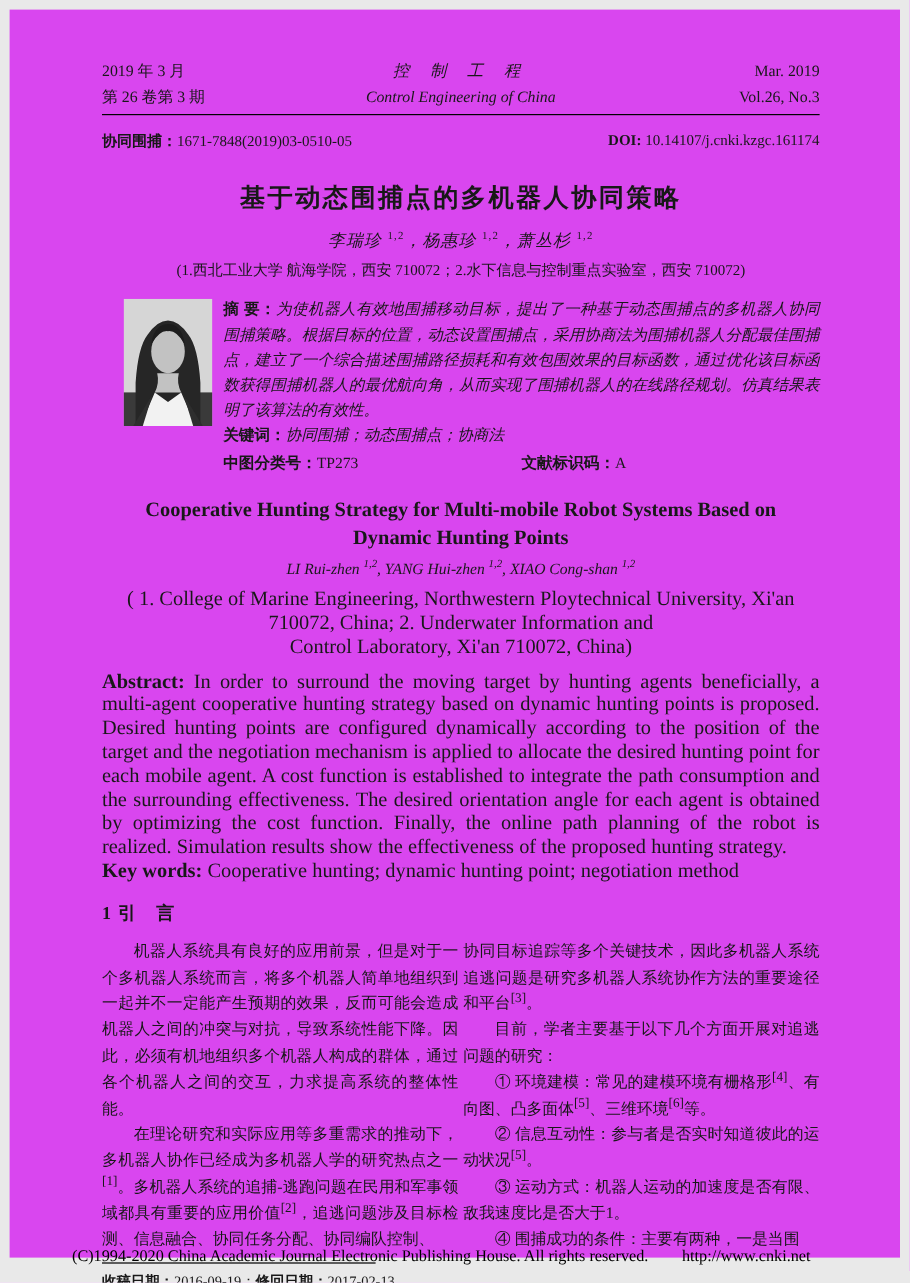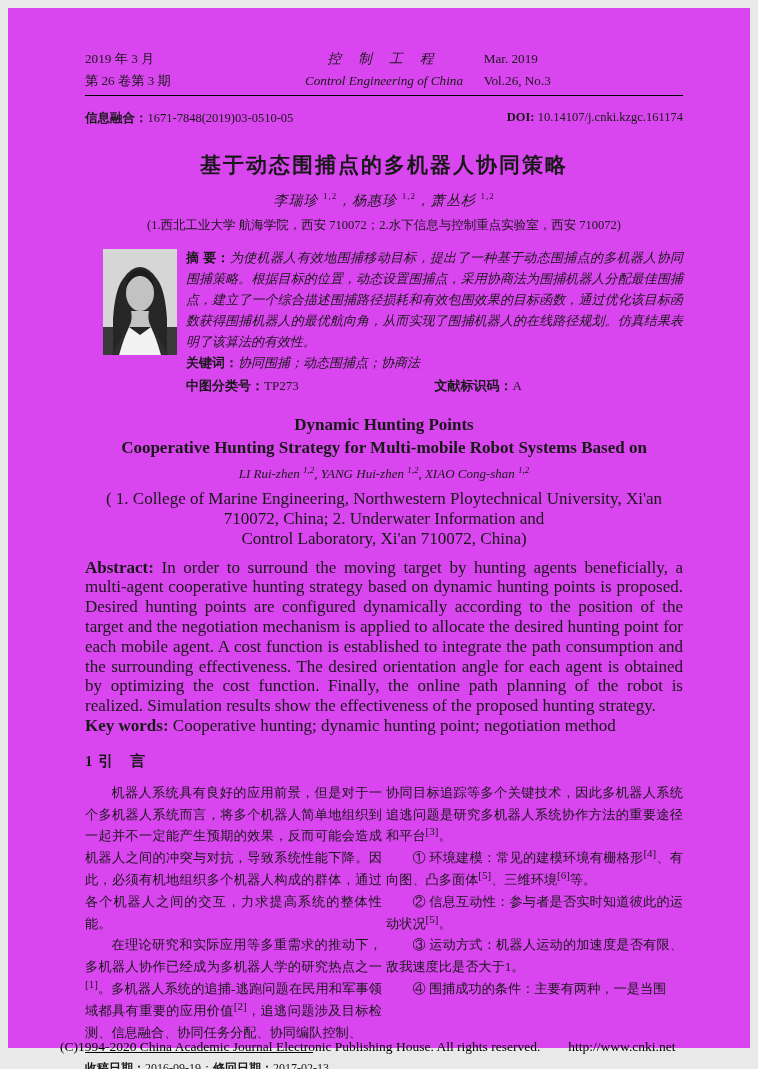--- a/index.html
+++ b/index.html
@@ -7,21 +7,21 @@
   .canvas{position:relative;width:758px;height:1069px;background:#e9e9e9;
           font-family:"Liberation Serif","DejaVu Serif",serif;color:#181818;}
   .page{position:absolute;left:8px;top:8px;width:742px;height:1040px;background:#d946ef;}
   .content{padding:40px 67px 0 77px;}
 
   
   .jheader{display:flex;justify-content:space-between;align-items:flex-end;
            font-size:12.5px;line-height:20px;padding-bottom:3px;border-bottom:1.6px solid #000;}
   .jheader .col{white-space:nowrap;}
   .jheader .c-center{text-align:center;font-style:italic;}
-  .jheader .c-right{}
+  .jheader .c-right{text-align:right;}
   .jtitle-cn{letter-spacing:7px;font-size:13.5px;}
 
   .metarow{display:flex;justify-content:space-between;margin-top:14px;font-size:12.5px;}
   .lbl{font-family:"Liberation Sans","DejaVu Sans",sans-serif;font-weight:bold;}
   .blbl{font-weight:bold;}
 
   .cn-title{margin-top:24px;text-align:center;font-size:21px;font-weight:bold;letter-spacing:2px;}
   .cn-authors{margin-top:13px;text-align:center;font-size:14px;font-style:italic;letter-spacing:1px;}
   .cn-authors sup{font-size:9px;font-style:normal;}
   .cn-affil{margin-top:7px;text-align:center;font-size:12.5px;}
@@ -76,21 +76,21 @@
           <div>Control Engineering of China</div>
         </div>
         <div class="col c-right">
           <div>Mar. 2019</div>
           <div>Vol.26, No.3</div>
         </div>
       </div>
 
       <div class="metarow">
         <div>
-          <span class="lbl">信息融合：</span><span>1671-7848(2019)03-0510-05</span>
+          <span class="lbl">协同围捕：</span><span>1671-7848(2019)03-0510-05</span>
         </div>
         <div>
           <span class="blbl">DOI:</span>
           <span>10.14107/j.cnki.kzgc.161174</span>
         </div>
       </div>
 
       <div class="cn-title">基于动态围捕点的多机器人协同策略</div>
       <div class="cn-authors">
         <span><span>李瑞珍</span> <sup>1,2</sup></span><span>，</span><span><span>杨惠珍</span> <sup>1,2</sup></span><span>，</span><span><span>萧丛杉</span> <sup>1,2</sup></span>
@@ -113,22 +113,22 @@
           <p><span class="label">摘  要：</span><span>为使机器人有效地围捕移动目标，提出了一种基于动态围捕点的多机器人协同围捕策略。根据目标的位置，动态设置围捕点，采用协商法为围捕机器人分配最佳围捕点，建立了一个综合描述围捕路径损耗和有效包围效果的目标函数，通过优化该目标函数获得围捕机器人的最优航向角，从而实现了围捕机器人的在线路径规划。仿真结果表明了该算法的有效性。</span></p>
           <p><span class="label">关键词：</span><span>协同围捕；动态围捕点；协商法</span></p>
           <div class="clcrow">
             <div class="pair"><span class="label">中图分类号：</span><span class="val">TP273</span></div>
             <div class="pair"><span class="label">文献标识码：</span><span class="val">A</span></div>
           </div>
         </div>
       </div>
 
       <div class="en-title">
+        <div>Cooperative Hunting Strategy for Multi-mobile Robot Systems Based on</div>
         <div>Dynamic Hunting Points</div>
-        <div>Cooperative Hunting Strategy for Multi-mobile Robot Systems Based on</div>
       </div>
       <div class="en-authors">
         <span><span>LI Rui-zhen</span> <sup>1,2</sup></span><span>, </span><span><span>YANG Hui-zhen</span> <sup>1,2</sup></span><span>, </span><span><span>XIAO Cong-shan</span> <sup>1,2</sup></span>
       </div>
       <div class="en-affil">
         <div>( 1. College of Marine Engineering, Northwestern Ploytechnical University, Xi'an 710072, China; 2. Underwater Information and</div>
         <div>Control Laboratory, Xi'an 710072, China)</div>
       </div>
 
       <div class="en-abs">
@@ -138,20 +138,21 @@
 
       <div class="sec-head">1 引　言</div>
 
       <div class="cols">
         <div class="col">
           <p>机器人系统具有良好的应用前景，但是对于一个多机器人系统而言，将多个机器人简单地组织到一起并不一定能产生预期的效果，反而可能会造成机器人之间的冲突与对抗，导致系统性能下降。因此，必须有机地组织多个机器人构成的群体，通过各个机器人之间的交互，力求提高系统的整体性能。</p>
           <p>在理论研究和实际应用等多重需求的推动下，多机器人协作已经成为多机器人学的研究热点之一<sup>[1]</sup>。多机器人系统的追捕-逃跑问题在民用和军事领域都具有重要的应用价值<sup>[2]</sup>，追逃问题涉及目标检测、信息融合、协同任务分配、协同编队控制、</p>
         </div>
         <div class="col">
           <p class="cont">协同目标追踪等多个关键技术，因此多机器人系统追逃问题是研究多机器人系统协作方法的重要途径和平台<sup>[3]</sup>。</p>
+          <p>目前，学者主要基于以下几个方面开展对追逃问题的研究：</p>
           <p>① 环境建模：常见的建模环境有栅格形<sup>[4]</sup>、有向图、凸多面体<sup>[5]</sup>、三维环境<sup>[6]</sup>等。</p>
           <p>② 信息互动性：参与者是否实时知道彼此的运动状况<sup>[5]</sup>。</p>
           <p>③ 运动方式：机器人运动的加速度是否有限、敌我速度比是否大于1。</p>
           <p>④ 围捕成功的条件：主要有两种，一是当围</p>
         </div>
       </div>
 
       <div class="footnote">
         <div class="fn-rule"></div>
         <p><span class="lbl">收稿日期：</span><span>2016-09-19；</span><span class="lbl">修回日期：</span><span>2017-02-13</span></p>

